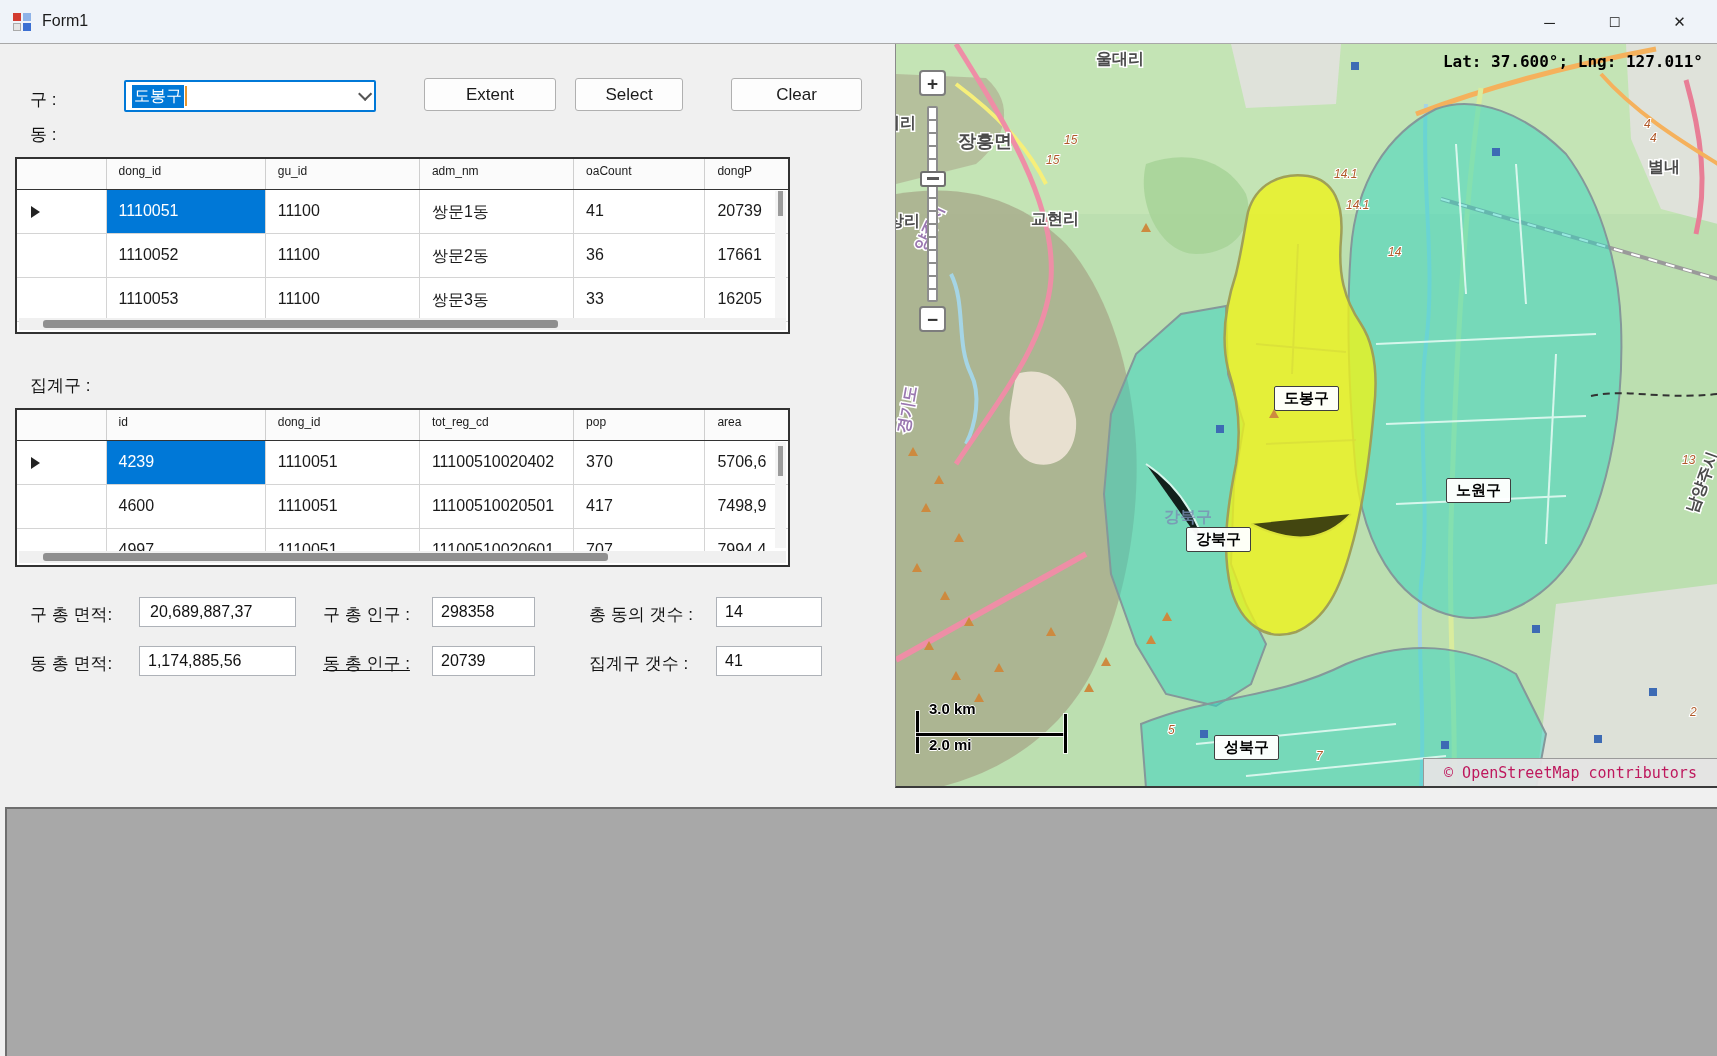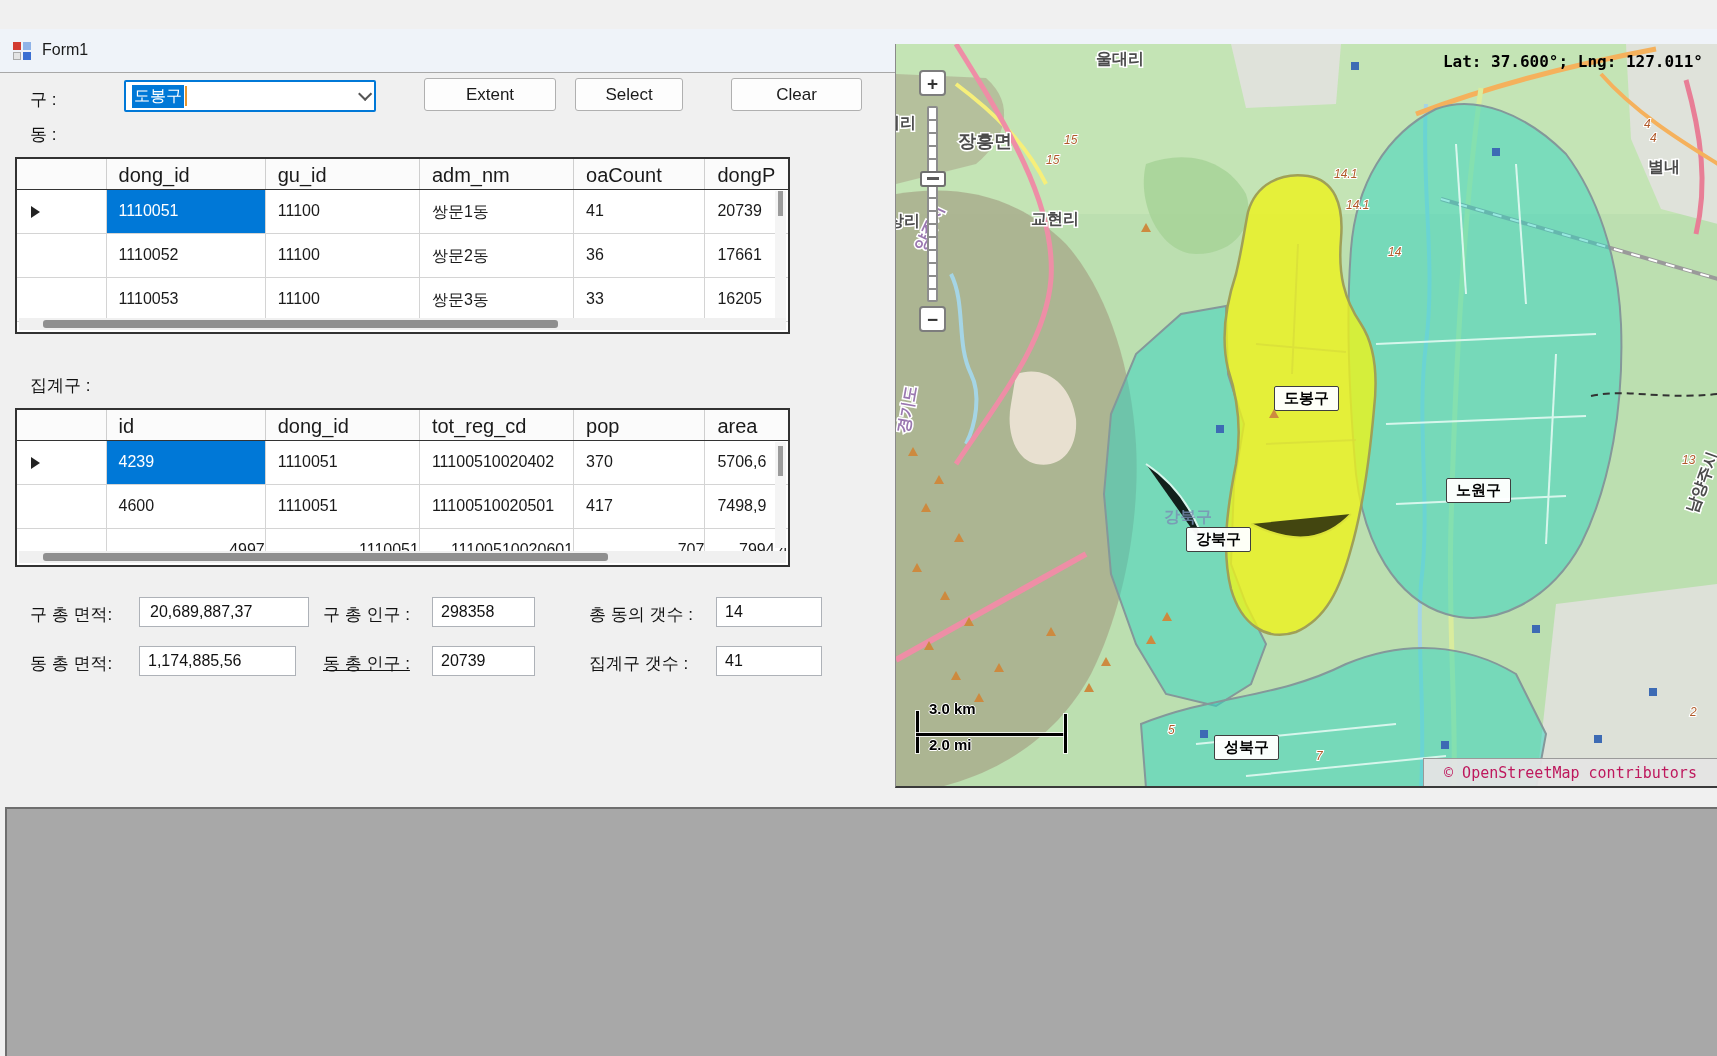--- a/index.html
+++ b/index.html
@@ -2,21 +2,21 @@
 <html><head>
 <meta charset="utf-8">
 <style>
   * { margin:0; padding:0; box-sizing:border-box; }
   html,body { width:1717px; height:1056px; overflow:hidden;
     font-family:"Liberation Sans","DejaVu Sans",sans-serif; background:#f0f0f0; }
   .abs { position:absolute; }
 
   
   #titlebar { left:0; top:0; width:1717px; height:44px; background:#eff3f9;
-    border-bottom:1px solid #a8a8a8;margin-top:29px; }
+    border-bottom:1px solid #a8a8a8; }
   #form-icon { left:13px; top:13px; width:18px; height:18px; display:grid;
     grid-template-columns:8px 8px; grid-template-rows:8px 8px; gap:2px; }
   #form-icon div:nth-child(1){background:#d23b30;}
   #form-icon div:nth-child(2){background:#8fb3e8;}
   #form-icon div:nth-child(3){background:#e4e4e4; border:1px solid #aaa;}
   #form-icon div:nth-child(4){background:#3b6fd2;}
   #window-title { left:42px; top:12px; font-size:16px; color:#1b1b1b; }
   .winbtn { top:0; width:65px; height:44px; display:flex; align-items:center;
     justify-content:center; font-size:15px; color:#222; cursor:default; }
   #btn-min{left:1517px;} #btn-max{left:1582px;} #btn-close{left:1647px;}
@@ -33,21 +33,21 @@
     border-bottom:2px solid #555; transform:rotate(45deg) translateY(-3px); }
   .pushbtn { top:78px; height:33px; background:#fdfdfd; border:1px solid #b0b0b0;
     border-radius:3px; font-size:17px; color:#1a1a1a; display:flex;
     align-items:center; justify-content:center; }
   #btn-extent{left:424px; width:132px;} #btn-select{left:575px; width:108px;}
   #btn-clear{left:731px; width:131px;}
 
   
   .grid { background:#fff; border:2px solid #323232; }
   .g-head { display:flex; height:31px; background:#fbfbfb; border-bottom:1px solid #333; }
-  .g-head .hc { font-size:20px; color:#1a1a1a; padding:5px 0 0 12px;
+  .g-head .hc { font-size:12px; color:#1a1a1a; padding:5px 0 0 12px;
     border-right:1px solid #cfcfcf; overflow:hidden; white-space:nowrap; }
   .g-row { display:flex; height:44px; border-bottom:1px solid #d4d4d4; }
   .g-row .c { font-size:16px; color:#1a1a1a; padding:12px 0 0 12px;
     border-right:1px solid #d4d4d4; overflow:hidden; white-space:nowrap; }
   .w0{width:90px;} .w1{width:160px;} .w2{width:155px;} .w3{width:155px;}
   .w4{width:132px;} .w5{width:83px; border-right:none !important;}
   .selcell { background:#0078d7 !important; color:#fff !important; }
   .rowsel { position:relative; }
   .rowsel .tri { position:absolute; left:14px; top:16px; width:0; height:0;
     border-left:9px solid #222; border-top:6px solid transparent;
@@ -191,40 +191,40 @@
     <div class="c w5">5706,6</div>
   </div>
   <div class="g-row">
     <div class="c w0"></div>
     <div class="c w1">4600</div>
     <div class="c w2">1110051</div>
     <div class="c w3">11100510020501</div>
     <div class="c w4">417</div>
     <div class="c w5">7498,9</div>
   </div>
-  <div class="partial" style="height:22px;text-align:right;">
+  <div class="partial" style="height:22px;">
     <div class="g-row">
       <div class="c w0"></div>
       <div class="c w1">4997</div>
       <div class="c w2">1110051</div>
       <div class="c w3">11100510020601</div>
       <div class="c w4">707</div>
       <div class="c w5">7994,4</div>
     </div>
   </div>
   <div class="vscroll" style="top:32px;height:106px;">
     <div class="vthumb" style="top:4px;height:30px;"></div>
   </div>
   <div class="hscroll">
     <div class="thumb" style="left:24px;width:565px;"></div>
   </div>
 </div>
 
 <div class="abs formlabel" style="left:30px;top:603px;">구 총 면적:</div>
-<input class="abs statbox" style="left: 139px; top: 597px; width: 170px; padding-left: 10px;" value="20,689,887,37">
+<input class="abs statbox" style="left: 139px; top: 597px; width: 157px; padding-left: 10px;" value="20,689,887,37">
 <div class="abs formlabel" style="left:323px;top:603px;">구 총 인구 :</div>
 <input class="abs statbox" style="left: 432px; top: 597px; width: 103px;" value="298358">
 <div class="abs formlabel" style="left:589px;top:603px;">총 동의 갯수 :</div>
 <input class="abs statbox" style="left: 716px; top: 597px; width: 106px;" value="14">
 
 <div class="abs formlabel" style="left:30px;top:652px;">동 총 면적:</div>
 <input class="abs statbox" style="left: 139px; top: 646px; width: 157px;" value="1,174,885,56">
 <div class="abs formlabel" style="left:323px;top:652px;text-decoration:underline;">동 총 인구 :</div>
 <input class="abs statbox" style="left: 432px; top: 646px; width: 103px;" value="20739">
 <div class="abs formlabel" style="left:589px;top:652px;">집계구 갯수 :</div>

